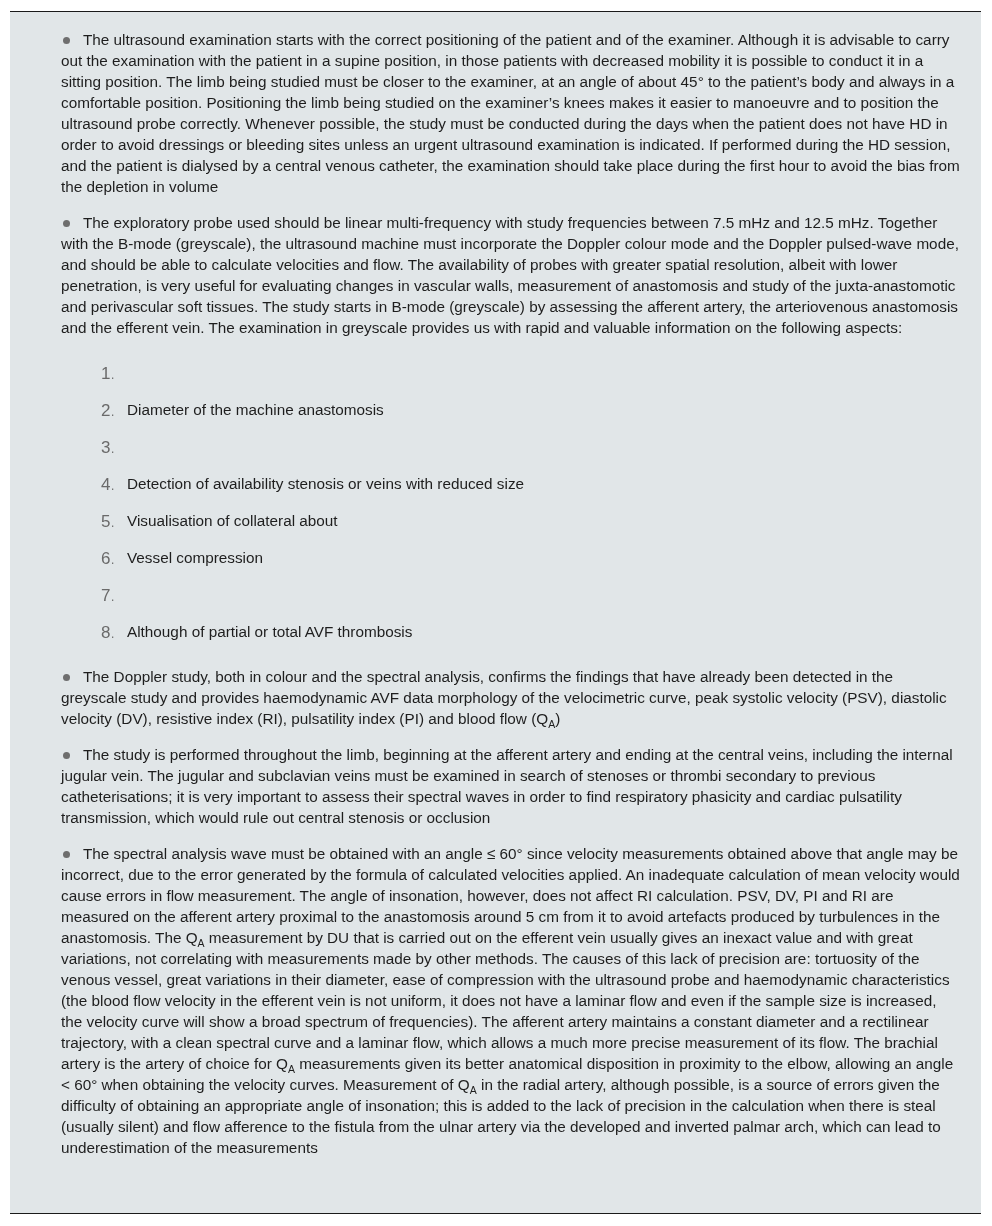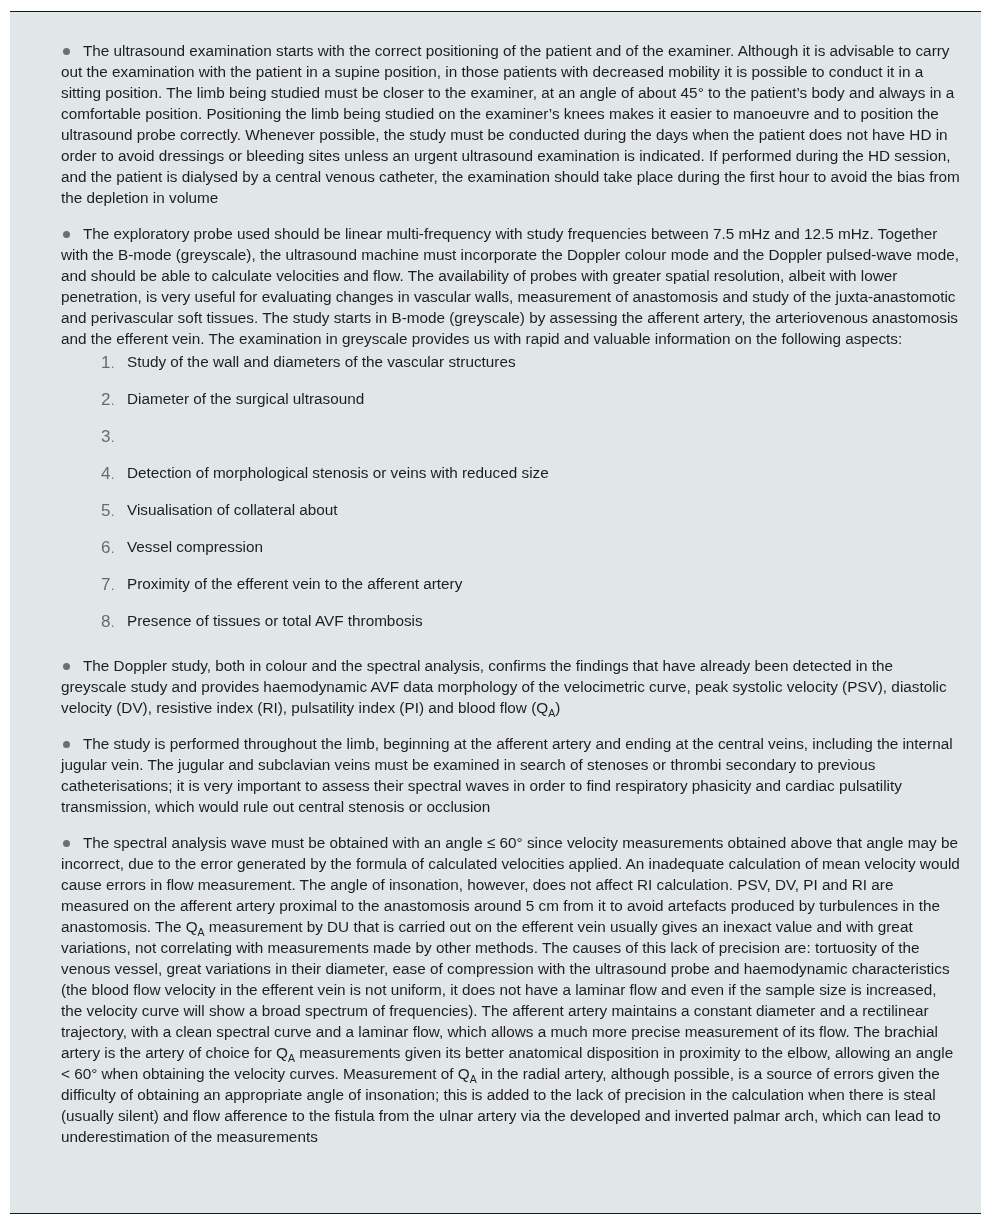--- a/index.html
+++ b/index.html
@@ -50,61 +50,59 @@
   }
   .numlist .num .dot { font-size: 12px; }
   sub { font-size: 10.5px; vertical-align: -4px; line-height: 0; }
 </style>
 </head>
 <body>
 
 <div class="box">
   <div class="content">
 
-    <p class="para" style="margin-top:26px">
+    <p class="para" style="margin-top:15px">
       <span class="bullet"></span>
       <span>The ultrasound examination starts with the correct positioning of the patient and of the examiner. Although it is advisable to carry out the examination with the patient in a supine position, in those patients with decreased mobility it is possible to conduct it in a sitting position. The limb being studied must be closer to the examiner, at an angle of about 45° to the patient’s body and always in a comfortable position. Positioning the limb being studied on the examiner’s knees makes it easier to manoeuvre and to position the ultrasound probe correctly. Whenever possible, the study must be conducted during the days when the patient does not have HD in order to avoid dressings or bleeding sites unless an urgent ultrasound examination is indicated. If performed during the HD session, and the patient is dialysed by a central venous catheter, the examination should take place during the first hour to avoid the bias from the depletion in volume</span>
     </p>
 
-    <p class="para" style="margin-bottom:2px">
+    <p class="para" style="margin-bottom:24px">
       <span class="bullet"></span>
       <span>The exploratory probe used should be linear multi-frequency with study frequencies between 7.5 mHz and 12.5 mHz. Together with the B-mode (greyscale), the ultrasound machine must incorporate the Doppler colour mode and the Doppler pulsed-wave mode, and should be able to calculate velocities and flow. The availability of probes with greater spatial resolution, albeit with lower penetration, is very useful for evaluating changes in vascular walls, measurement of anastomosis and study of the juxta-anastomotic and perivascular soft tissues. The study starts in B-mode (greyscale) by assessing the afferent artery, the arteriovenous anastomosis and the efferent vein. The examination in greyscale provides us with rapid and valuable information on the following aspects:</span>
     </p>
 
     <ol class="numlist">
       <li>
         <span class="num"><span>1</span><span class="dot">.</span></span>
-        <span>Study of the wall and diameters of the vascular structures</span>
       </li>
       <li>
         <span class="num"><span>2</span><span class="dot">.</span></span>
-        <span>Diameter of the surgical ultrasound</span>
+        <span>Diameter of the machine anastomosis</span>
       </li>
       <li>
         <span class="num"><span>3</span><span class="dot">.</span></span>
       </li>
       <li>
         <span class="num"><span>4</span><span class="dot">.</span></span>
-        <span>Detection of morphological stenosis or veins with reduced size</span>
+        <span>Detection of availability stenosis or veins with reduced size</span>
       </li>
       <li>
         <span class="num"><span>5</span><span class="dot">.</span></span>
         <span>Visualisation of collateral about</span>
       </li>
       <li>
         <span class="num"><span>6</span><span class="dot">.</span></span>
         <span>Vessel compression</span>
       </li>
       <li>
         <span class="num"><span>7</span><span class="dot">.</span></span>
-        <span>Proximity of the efferent vein to the afferent artery</span>
       </li>
       <li style="height:31px">
         <span class="num"><span>8</span><span class="dot">.</span></span>
-        <span>Presence of tissues or total AVF thrombosis</span>
+        <span>Although of partial or total AVF thrombosis</span>
       </li>
     </ol>
 
     <p class="para">
       <span class="bullet"></span>
       <span>The Doppler study, both in colour and the spectral analysis, confirms the findings that have already been detected in the greyscale study and provides haemodynamic AVF data morphology of the velocimetric curve, peak systolic velocity (PSV), diastolic velocity (DV), resistive index (RI), pulsatility index (PI) and blood flow (Q</span><sub>A</sub><span>)</span>
     </p>
 
     <p class="para">
       <span class="bullet"></span>

